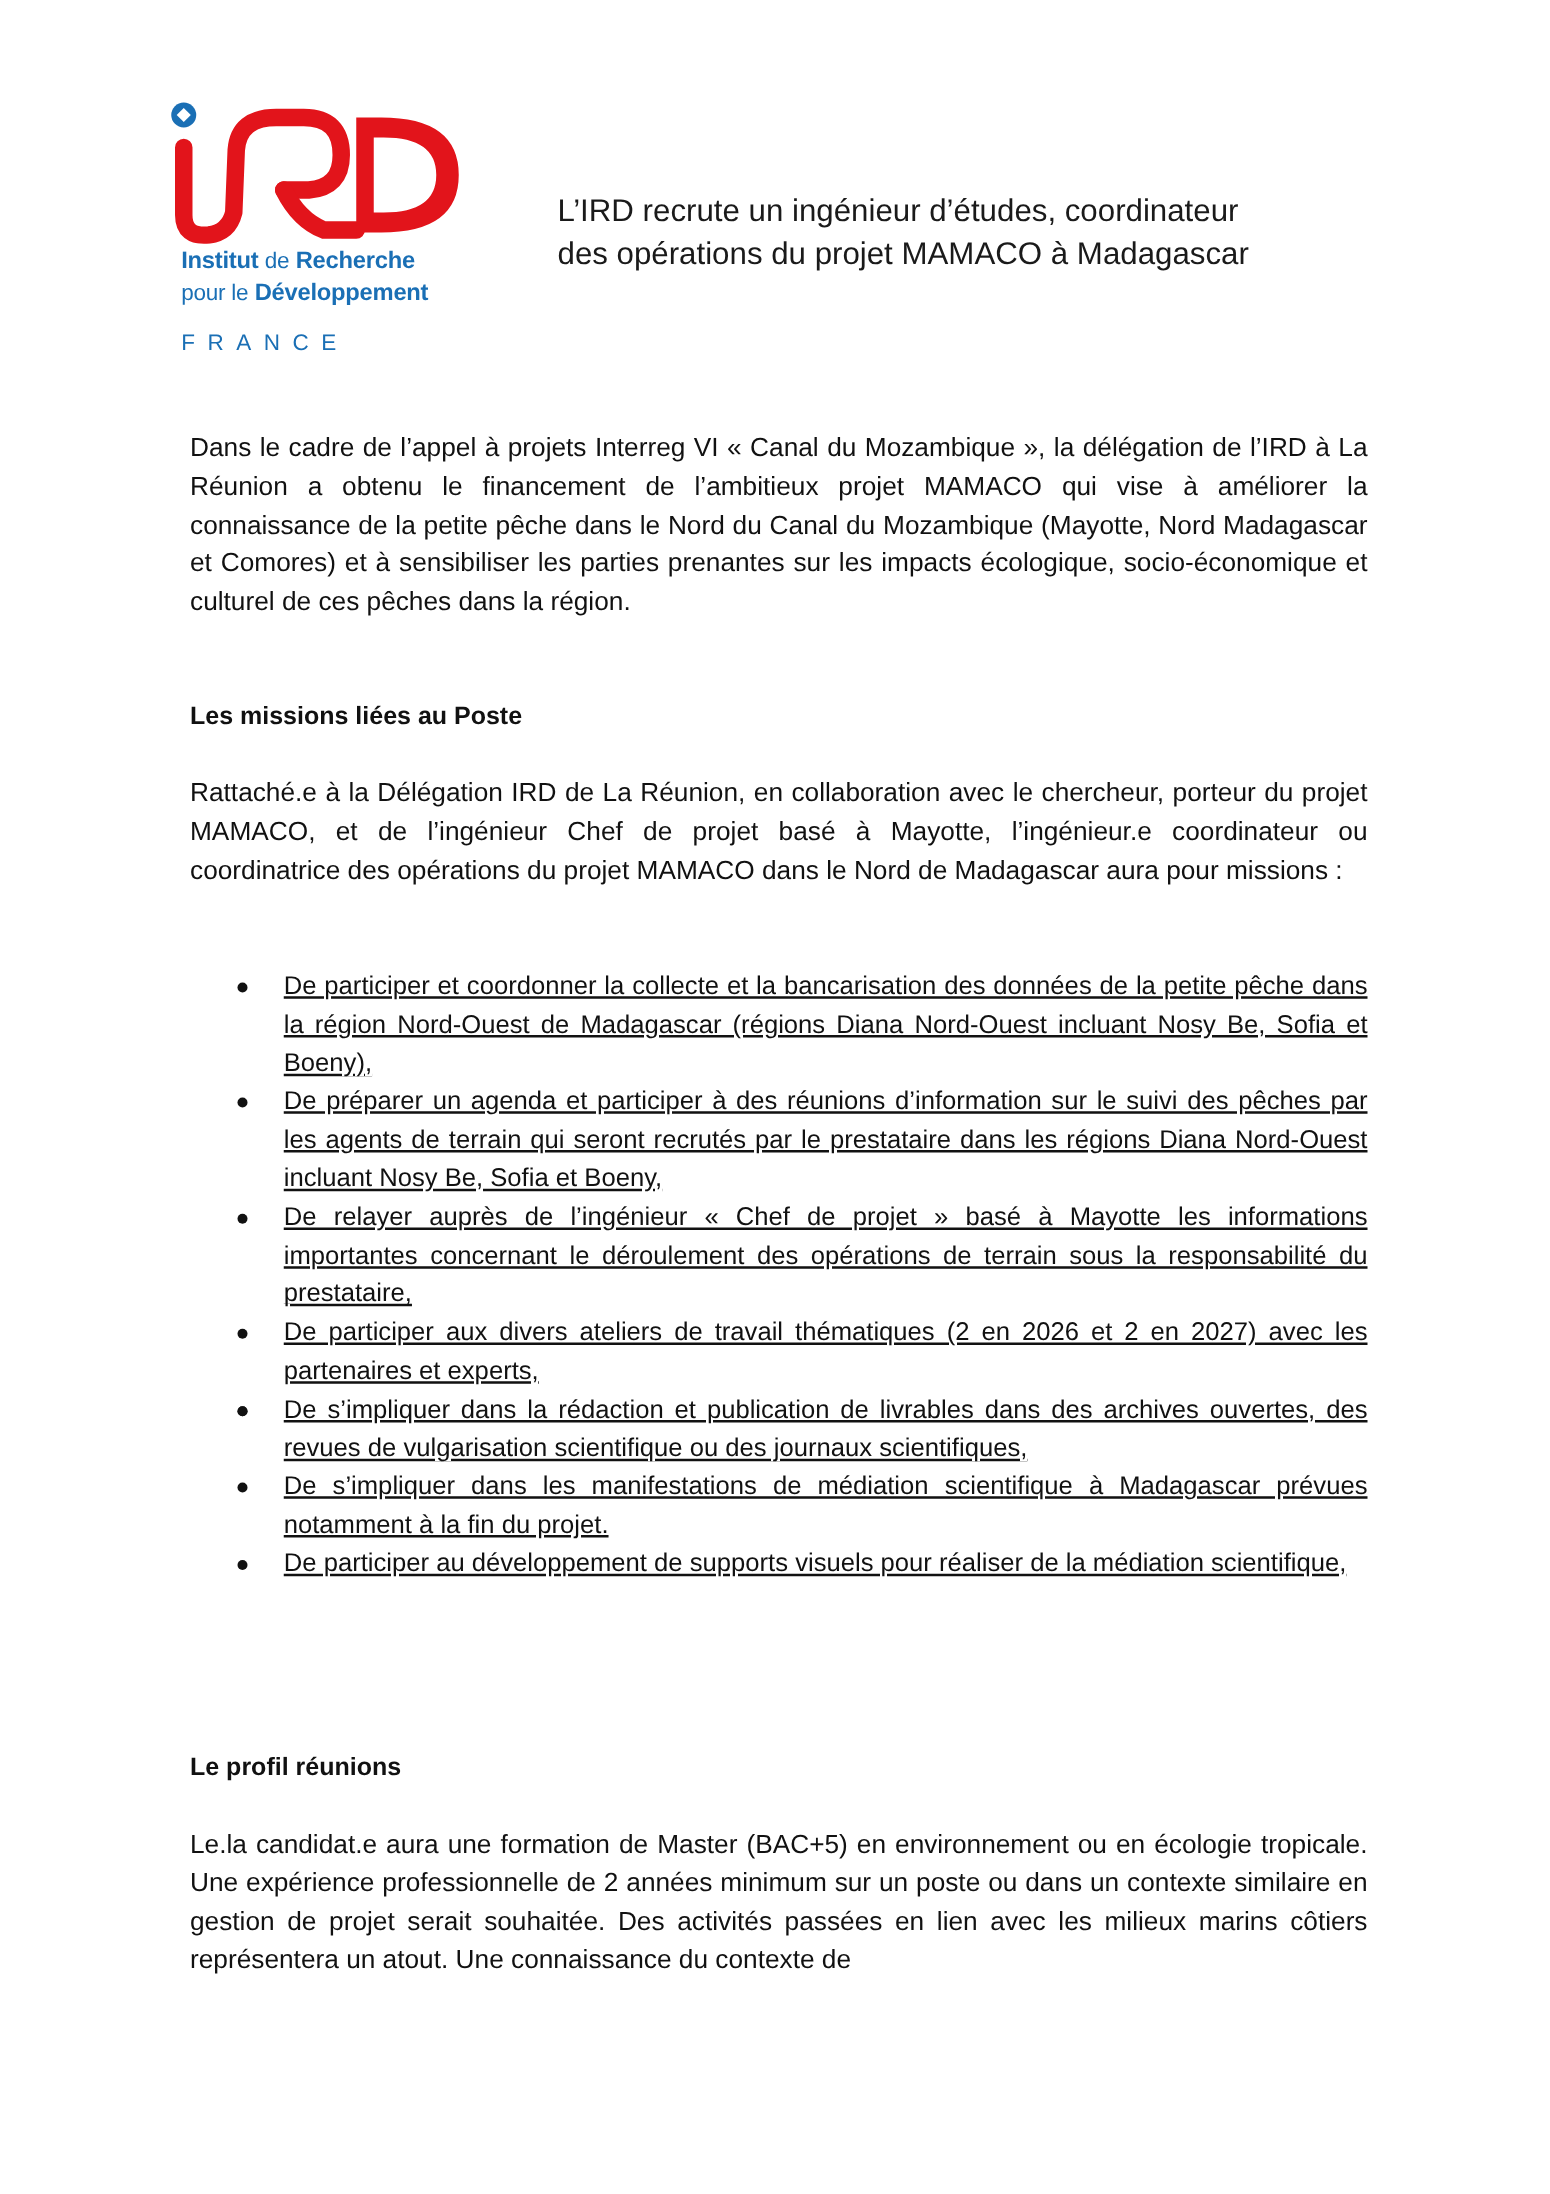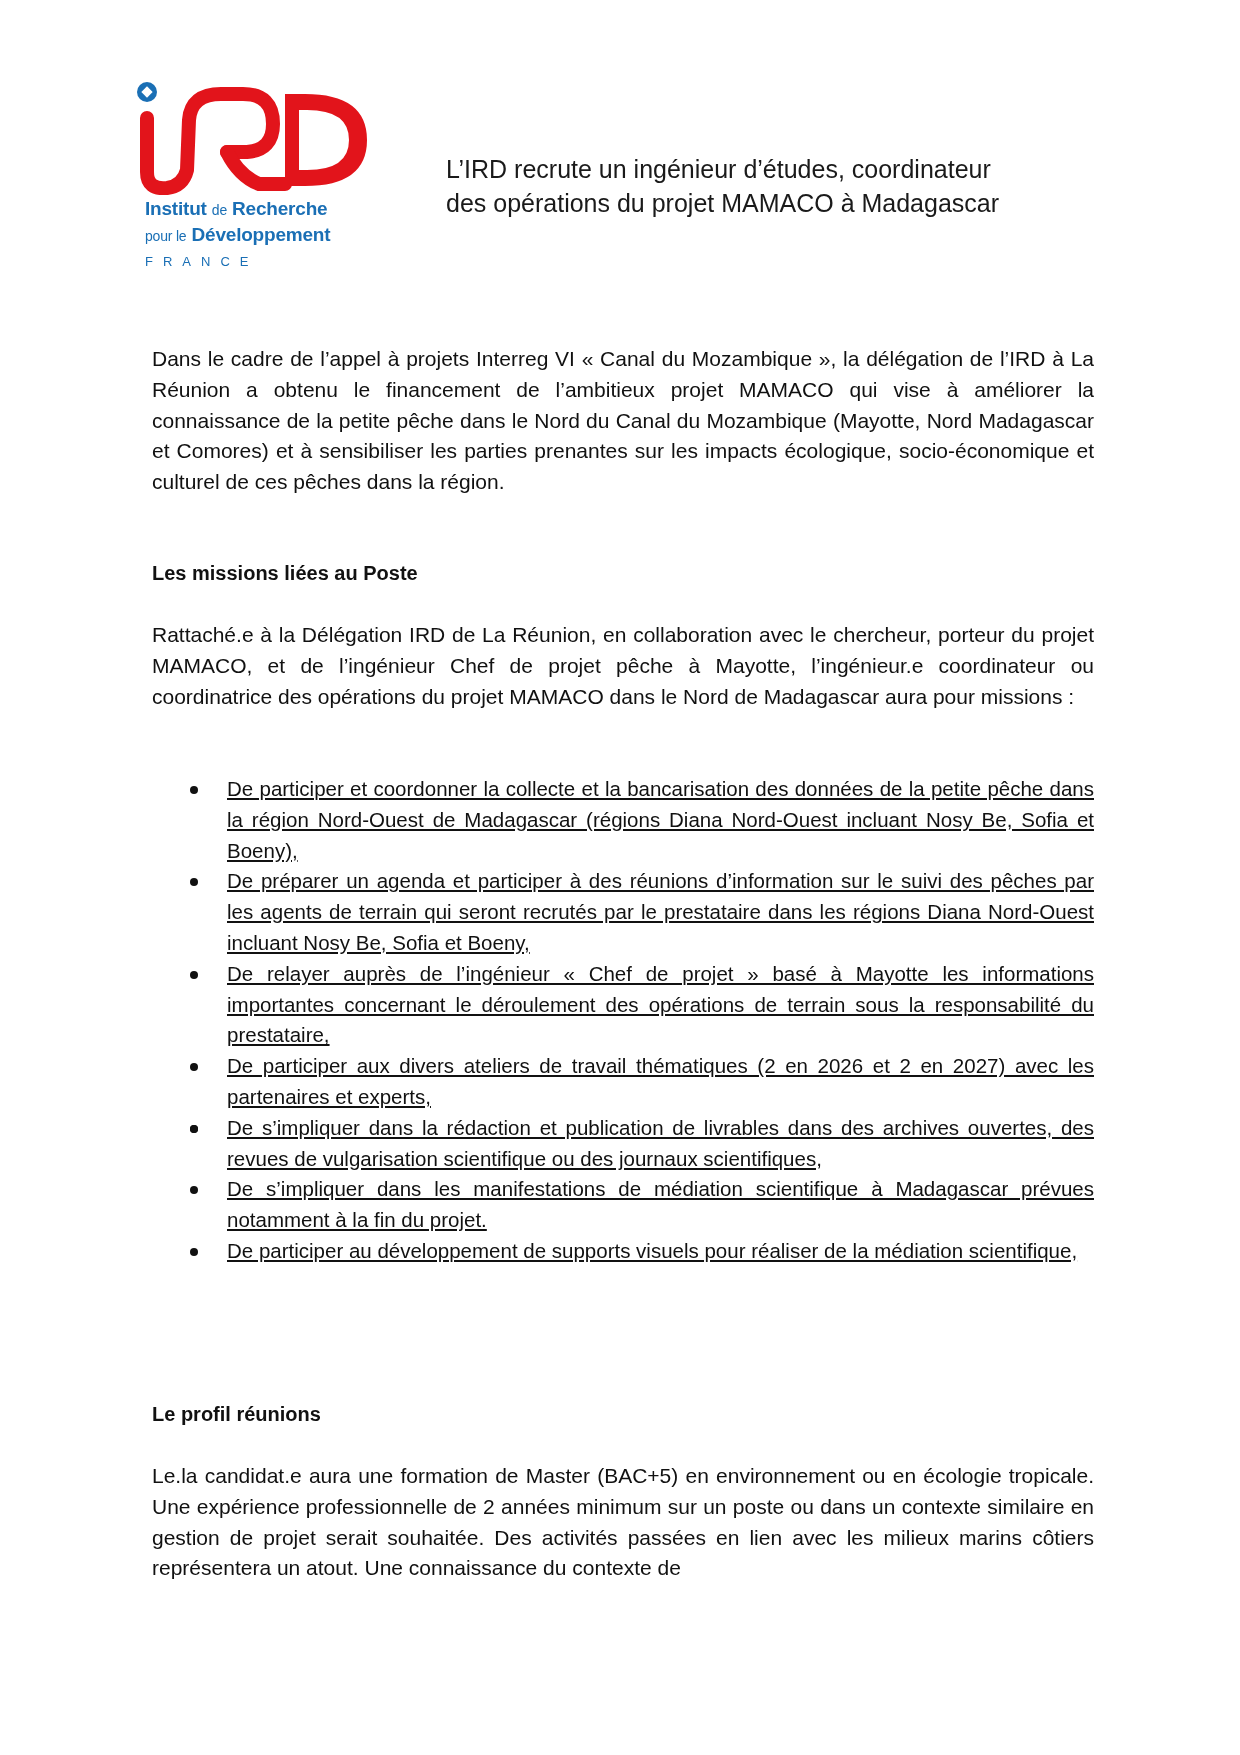--- a/index.html
+++ b/index.html
@@ -9,23 +9,23 @@
     color: #111111;
   }
   .page { position: absolute; left: 0; top: 0; width: 1240px; height: 1755px; background: #fff; }
 
   
   .logo { position: absolute; left: 135px; top: 80px; width: 240px; height: 198px; }
   .logo svg { position: absolute; left: 0; top: 0; }
   .logo-text { position: absolute; left: 10px; font-family: "Liberation Sans", "DejaVu Sans", sans-serif; color: #1a6fb5; white-space: nowrap; }
   .logo-line1 { top: 118px; font-size: 19px; font-weight: 700; letter-spacing: -0.2px; }
   .logo-line2 { top: 144px; font-size: 19px; letter-spacing: -0.2px; }
-  .logo-small { font-size: 14px; font-weight: 400; }
+  .logo-small { font-size: 18px; font-weight: 400; }
   .logo-bold { font-weight: 700; }
-  .logo-line3 { top: 174px; font-size: 13px; letter-spacing: 10px; color: #1a6fb5; }
+  .logo-line3 { top: 184px; font-size: 18px; letter-spacing: 10px; color: #1a6fb5; }
 
   
   .title { position: absolute; left: 446px; top: 152px; width: 680px; font-size: 25px; line-height: 34px; color: #1a1a1a; }
   .title div { white-space: nowrap; }
 
   
   .text-block { position: absolute; left: 152px; width: 942px; font-size: 21px; line-height: 30.8px; color: #111; }
   .justify { text-align: justify; text-align-last: left; }
   .heading { position: absolute; left: 152px; font-size: 20px; font-weight: 700; color: #111; white-space: nowrap; }
 
@@ -63,21 +63,21 @@
 
   <div class="title">
     <div>L’IRD recrute un ingénieur d’études, coordinateur</div>
     <div>des opérations du projet MAMACO à Madagascar</div>
   </div>
 
   <p class="text-block justify" style="top:344px; margin:0;">Dans le cadre de l’appel à projets Interreg VI « Canal du Mozambique », la délégation de l’IRD à La Réunion a obtenu le financement de l’ambitieux projet MAMACO qui vise à améliorer la connaissance de la petite pêche dans le Nord du Canal du Mozambique (Mayotte, Nord Madagascar et Comores) et à sensibiliser les parties prenantes sur les impacts écologique, socio-économique et culturel de ces pêches dans la région.</p>
 
   <div class="heading" style="top:562px;">Les missions liées au Poste</div>
 
-  <p class="text-block justify" style="top:620px; margin:0;">Rattaché.e à la Délégation IRD de La Réunion, en collaboration avec le chercheur, porteur du projet MAMACO, et de l’ingénieur Chef de projet pêche à Mayotte, l’ingénieur.e coordinateur ou coordinatrice des opérations du projet MAMACO dans le Nord de Madagascar aura pour missions :</p>
+  <p class="text-block justify" style="top:620px; margin:0;">Rattaché.e à la Délégation IRD de La Réunion, en collaboration avec le chercheur, porteur du projet MAMACO, et de l’ingénieur Chef de projet basé à Mayotte, l’ingénieur.e coordinateur ou coordinatrice des opérations du projet MAMACO dans le Nord de Madagascar aura pour missions :</p>
 
   <ul class="bullets" style="top:774px;">
     <li><span class="dot"></span><span>De participer et coordonner la collecte et la bancarisation des données de la petite pêche dans la région Nord-Ouest de Madagascar (régions Diana Nord-Ouest incluant Nosy Be, Sofia et Boeny),</span></li>
     <li><span class="dot"></span><span>De préparer un agenda et participer à des réunions d’information sur le suivi des pêches par les agents de terrain qui seront recrutés par le prestataire dans les régions Diana Nord-Ouest incluant Nosy Be, Sofia et Boeny,</span></li>
     <li><span class="dot"></span><span>De relayer auprès de l’ingénieur « Chef de projet » basé à Mayotte les informations importantes concernant le déroulement des opérations de terrain sous la responsabilité du prestataire,</span></li>
     <li><span class="dot"></span><span>De participer aux divers ateliers de travail thématiques (2 en 2026 et 2 en 2027) avec les partenaires et experts,</span></li>
     <li><span class="dot"></span></li>
     <li><span class="dot"></span><span>De s’impliquer dans la rédaction et publication de livrables dans des archives ouvertes, des revues de vulgarisation scientifique ou des journaux scientifiques,</span></li>
     <li><span class="dot"></span><span>De s’impliquer dans les manifestations de médiation scientifique à Madagascar prévues notamment à la fin du projet.</span></li>
     <li><span class="dot"></span><span>De participer au développement de supports visuels pour réaliser de la médiation scientifique,</span></li>

